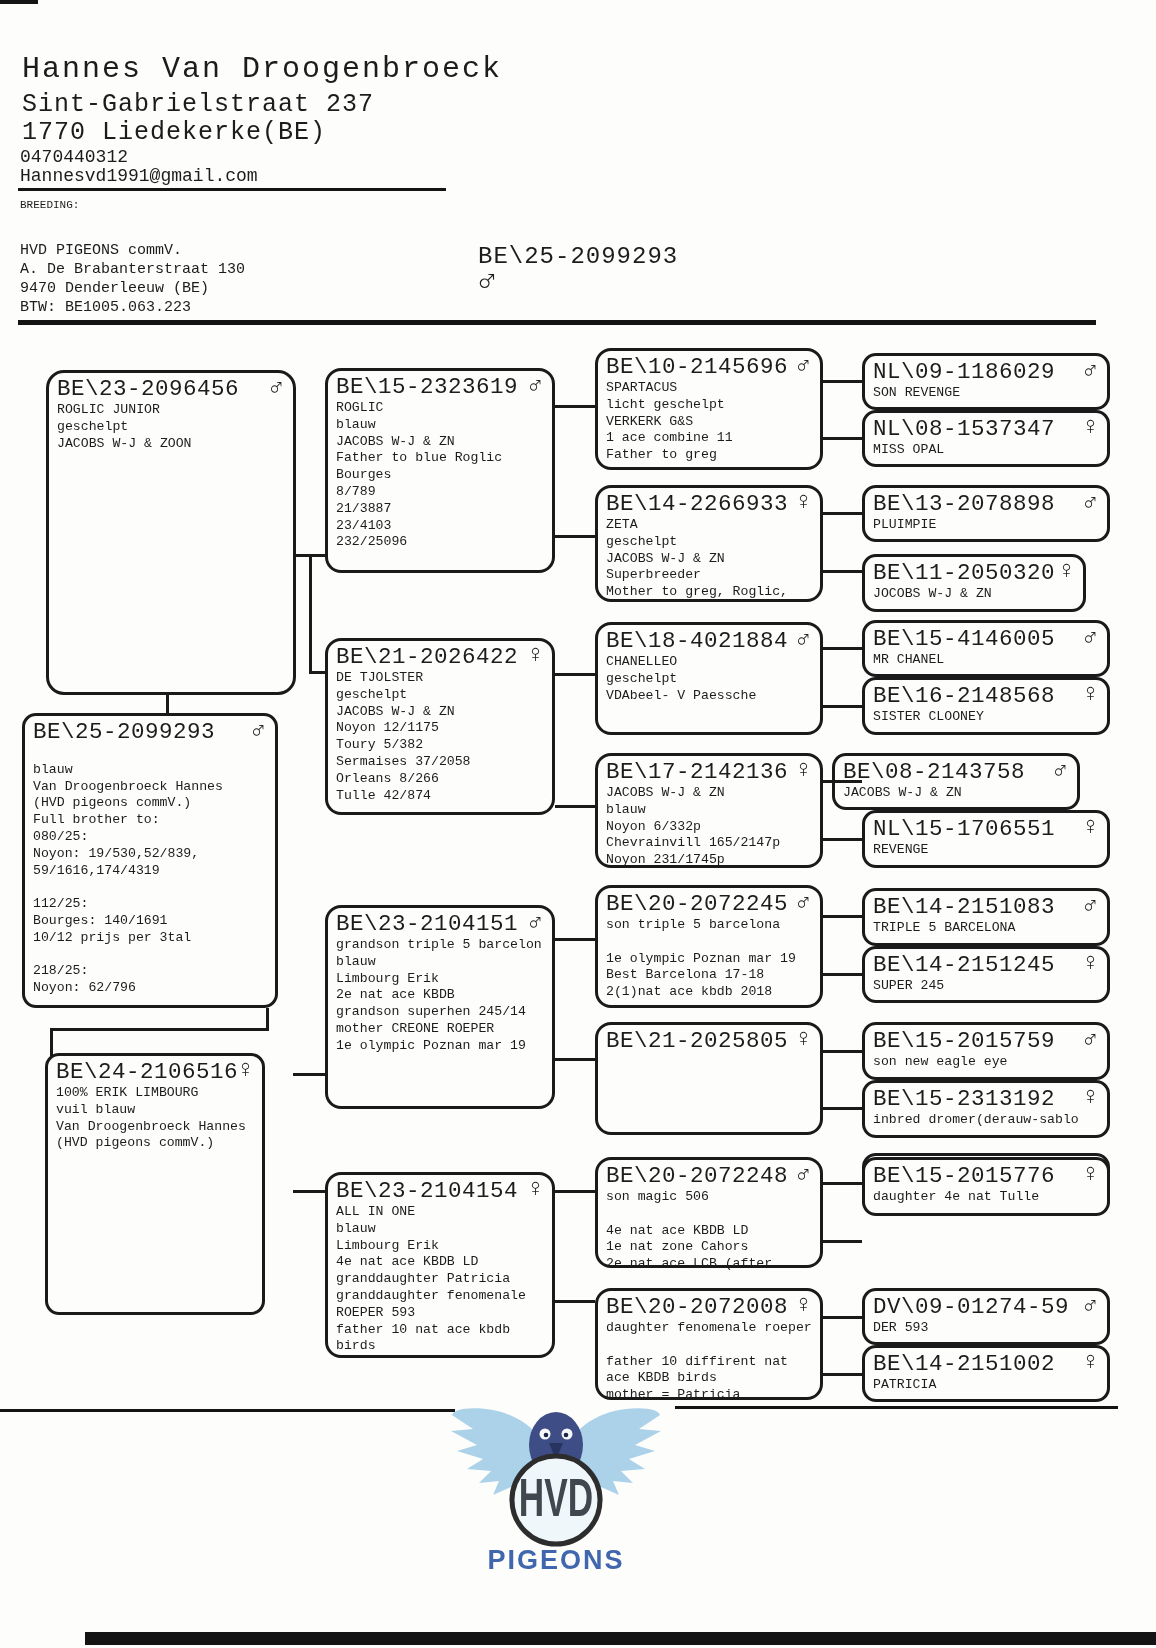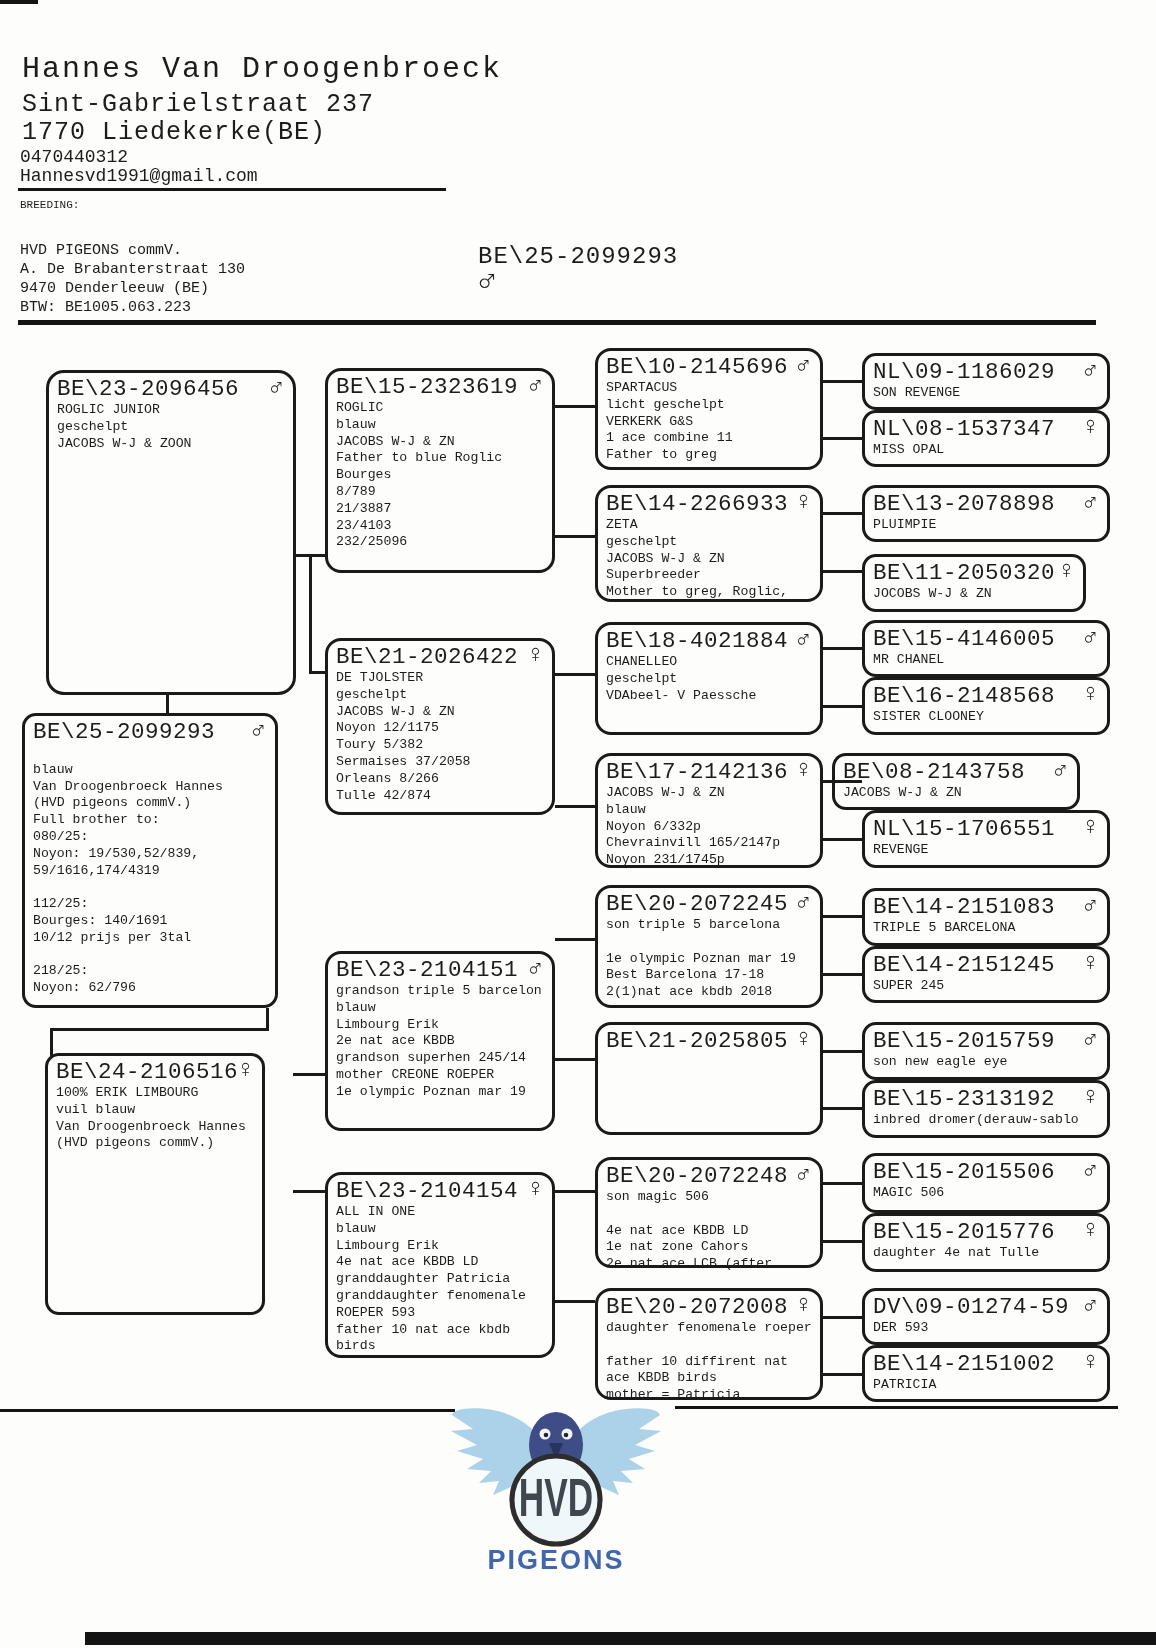--- a/index.html
+++ b/index.html
@@ -125,21 +125,21 @@
         </div>
         <div class="details">DE TJOLSTER
 geschelpt
 JACOBS W-J &amp; ZN
 Noyon 12/1175
 Toury 5/382
 Sermaises 37/2058
 Orleans 8/266
 Tulle 42/874</div>
       </div>
-      <div class="pbox" style="left: 325px; top: 905px; width: 230px; height: 180px; border-radius: 16px; margin-top: 46px;">
+      <div class="pbox" style="left: 325px; top: 905px; width: 230px; height: 204px; border-radius: 16px;">
         <div class="trow">
           <span class="ring">BE\23-2104151</span>
           <span class="sex">♂</span>
         </div>
         <div class="details">grandson triple 5 barcelon
 blauw
 Limbourg Erik
 2e nat ace KBDB
 grandson superhen 245/14
 mother CREONE ROEPER
@@ -325,21 +325,21 @@
         </div>
         <div class="details">inbred dromer(derauw-sablo</div>
       </div>
       <div class="pbox" style="left: 862px; top: 1153px; width: 248px; height: 60px; border-radius: 14px;">
         <div class="trow">
           <span class="ring">BE\15-2015506</span>
           <span class="sex">♂</span>
         </div>
         <div class="details">MAGIC 506</div>
       </div>
-      <div class="pbox" style="left: 862px; top: 1213px; width: 248px; height: 59px; border-radius: 14px;">
+      <div class="pbox" style="left: 862px; top: 1157px; width: 248px; height: 59px; border-radius: 14px;">
         <div class="trow">
           <span class="ring">BE\15-2015776</span>
           <span class="sex">♀</span>
         </div>
         <div class="details">daughter 4e nat Tulle</div>
       </div>
       <div class="pbox" style="left: 862px; top: 1288px; width: 248px; height: 57px; border-radius: 14px;">
         <div class="trow">
           <span class="ring">DV\09-01274-59</span>
           <span class="sex">♂</span>

